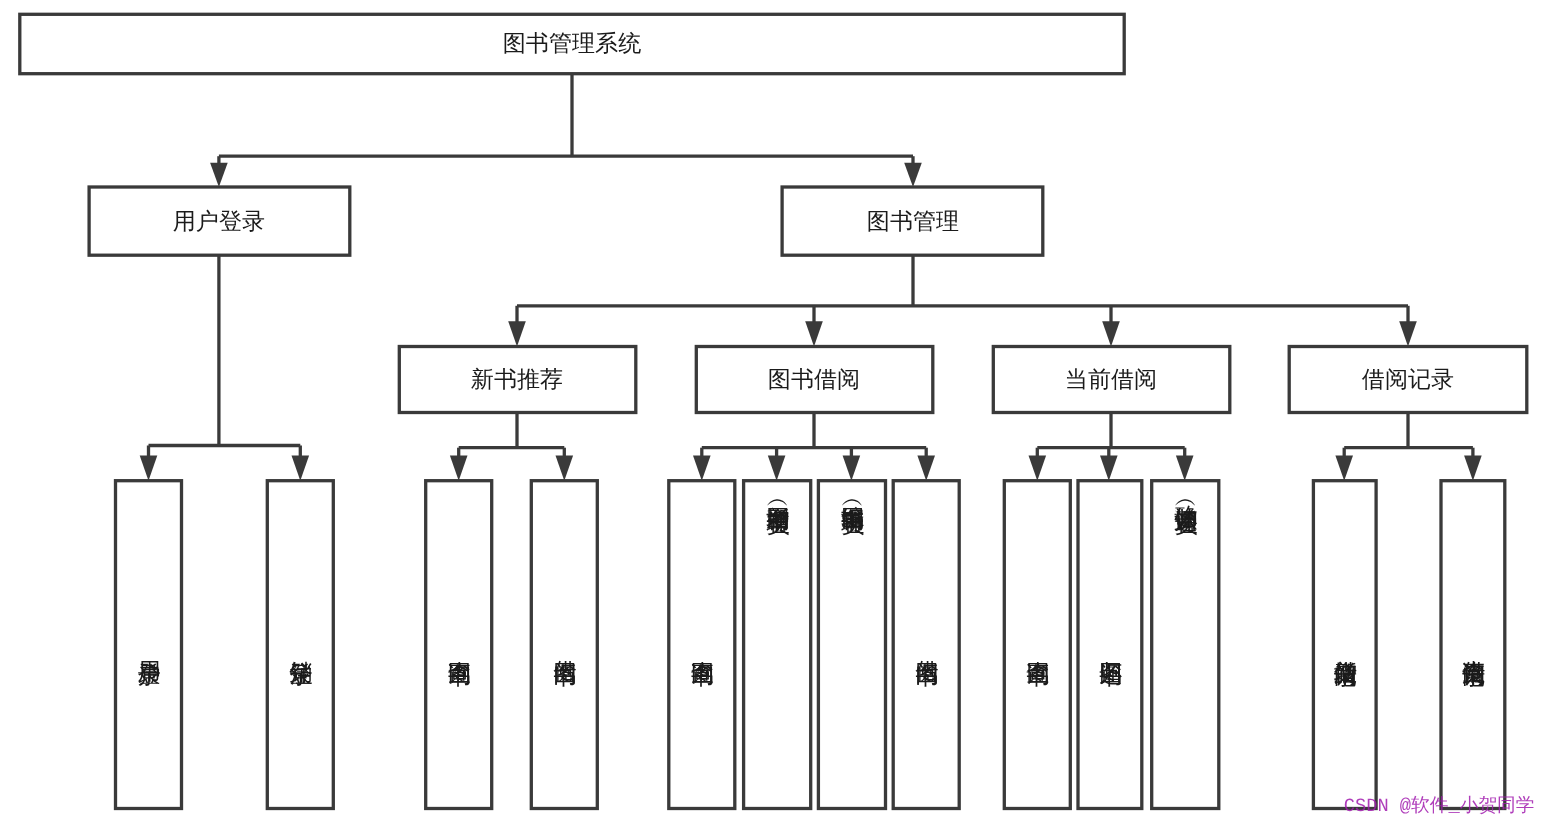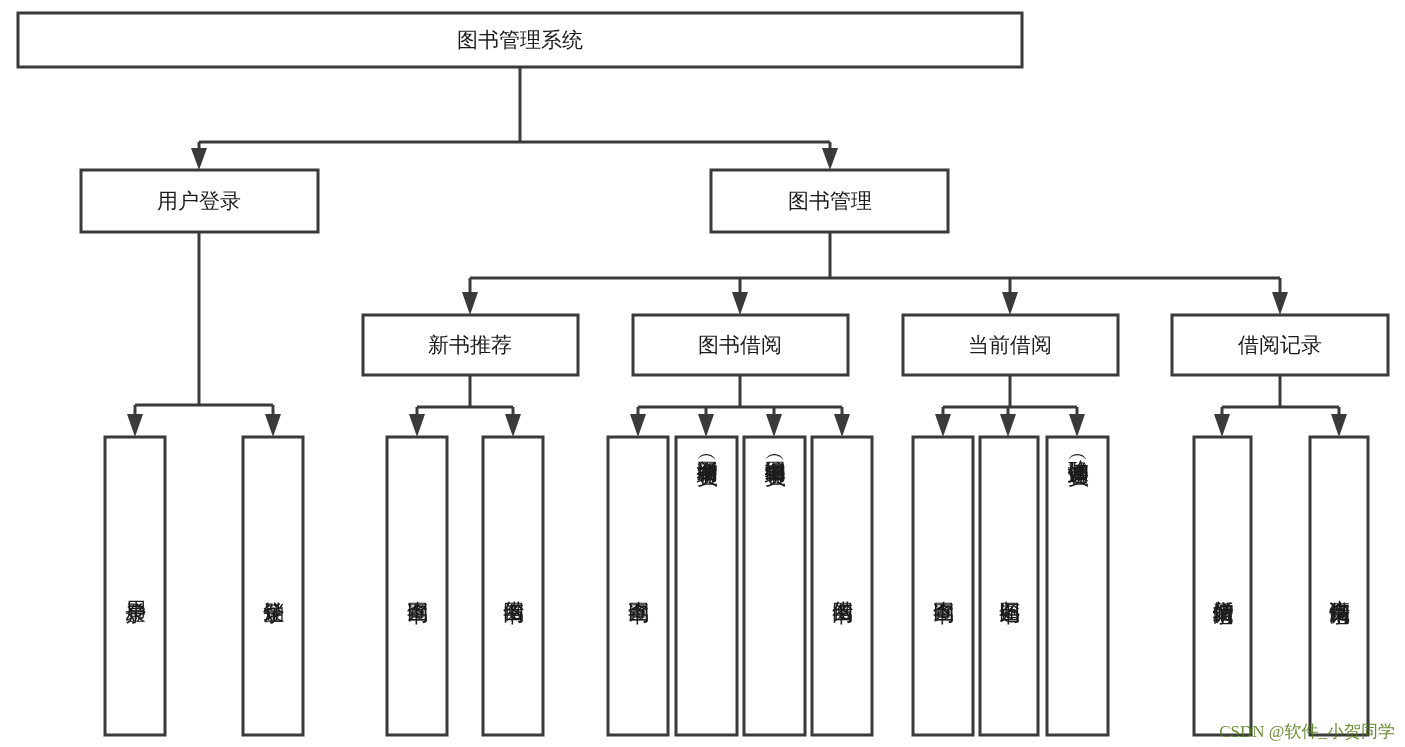--- a/index.html
+++ b/index.html
@@ -62,23 +62,23 @@
     font-size: 21px;
     line-height: 1.12;
     color: #1b1b1b;
     letter-spacing: 1px;
     white-space: nowrap;
   }
   .watermark {
     position: absolute;
     right: 10px;
     bottom: 4px;
-    font-family: Liberation Serif, serif;
+    font-family: Liberation Mono, monospace;
     font-size: 17px;
-    color: #4d7c0f;
+    color: #a21caf;
     opacity: 0.85;
     white-space: nowrap;
   }
 </style>
 </head>
 <body>
 
 <div id="diagram-root">
 
   <svg class="diagram-canvas" viewBox="0 0 1405 747">

